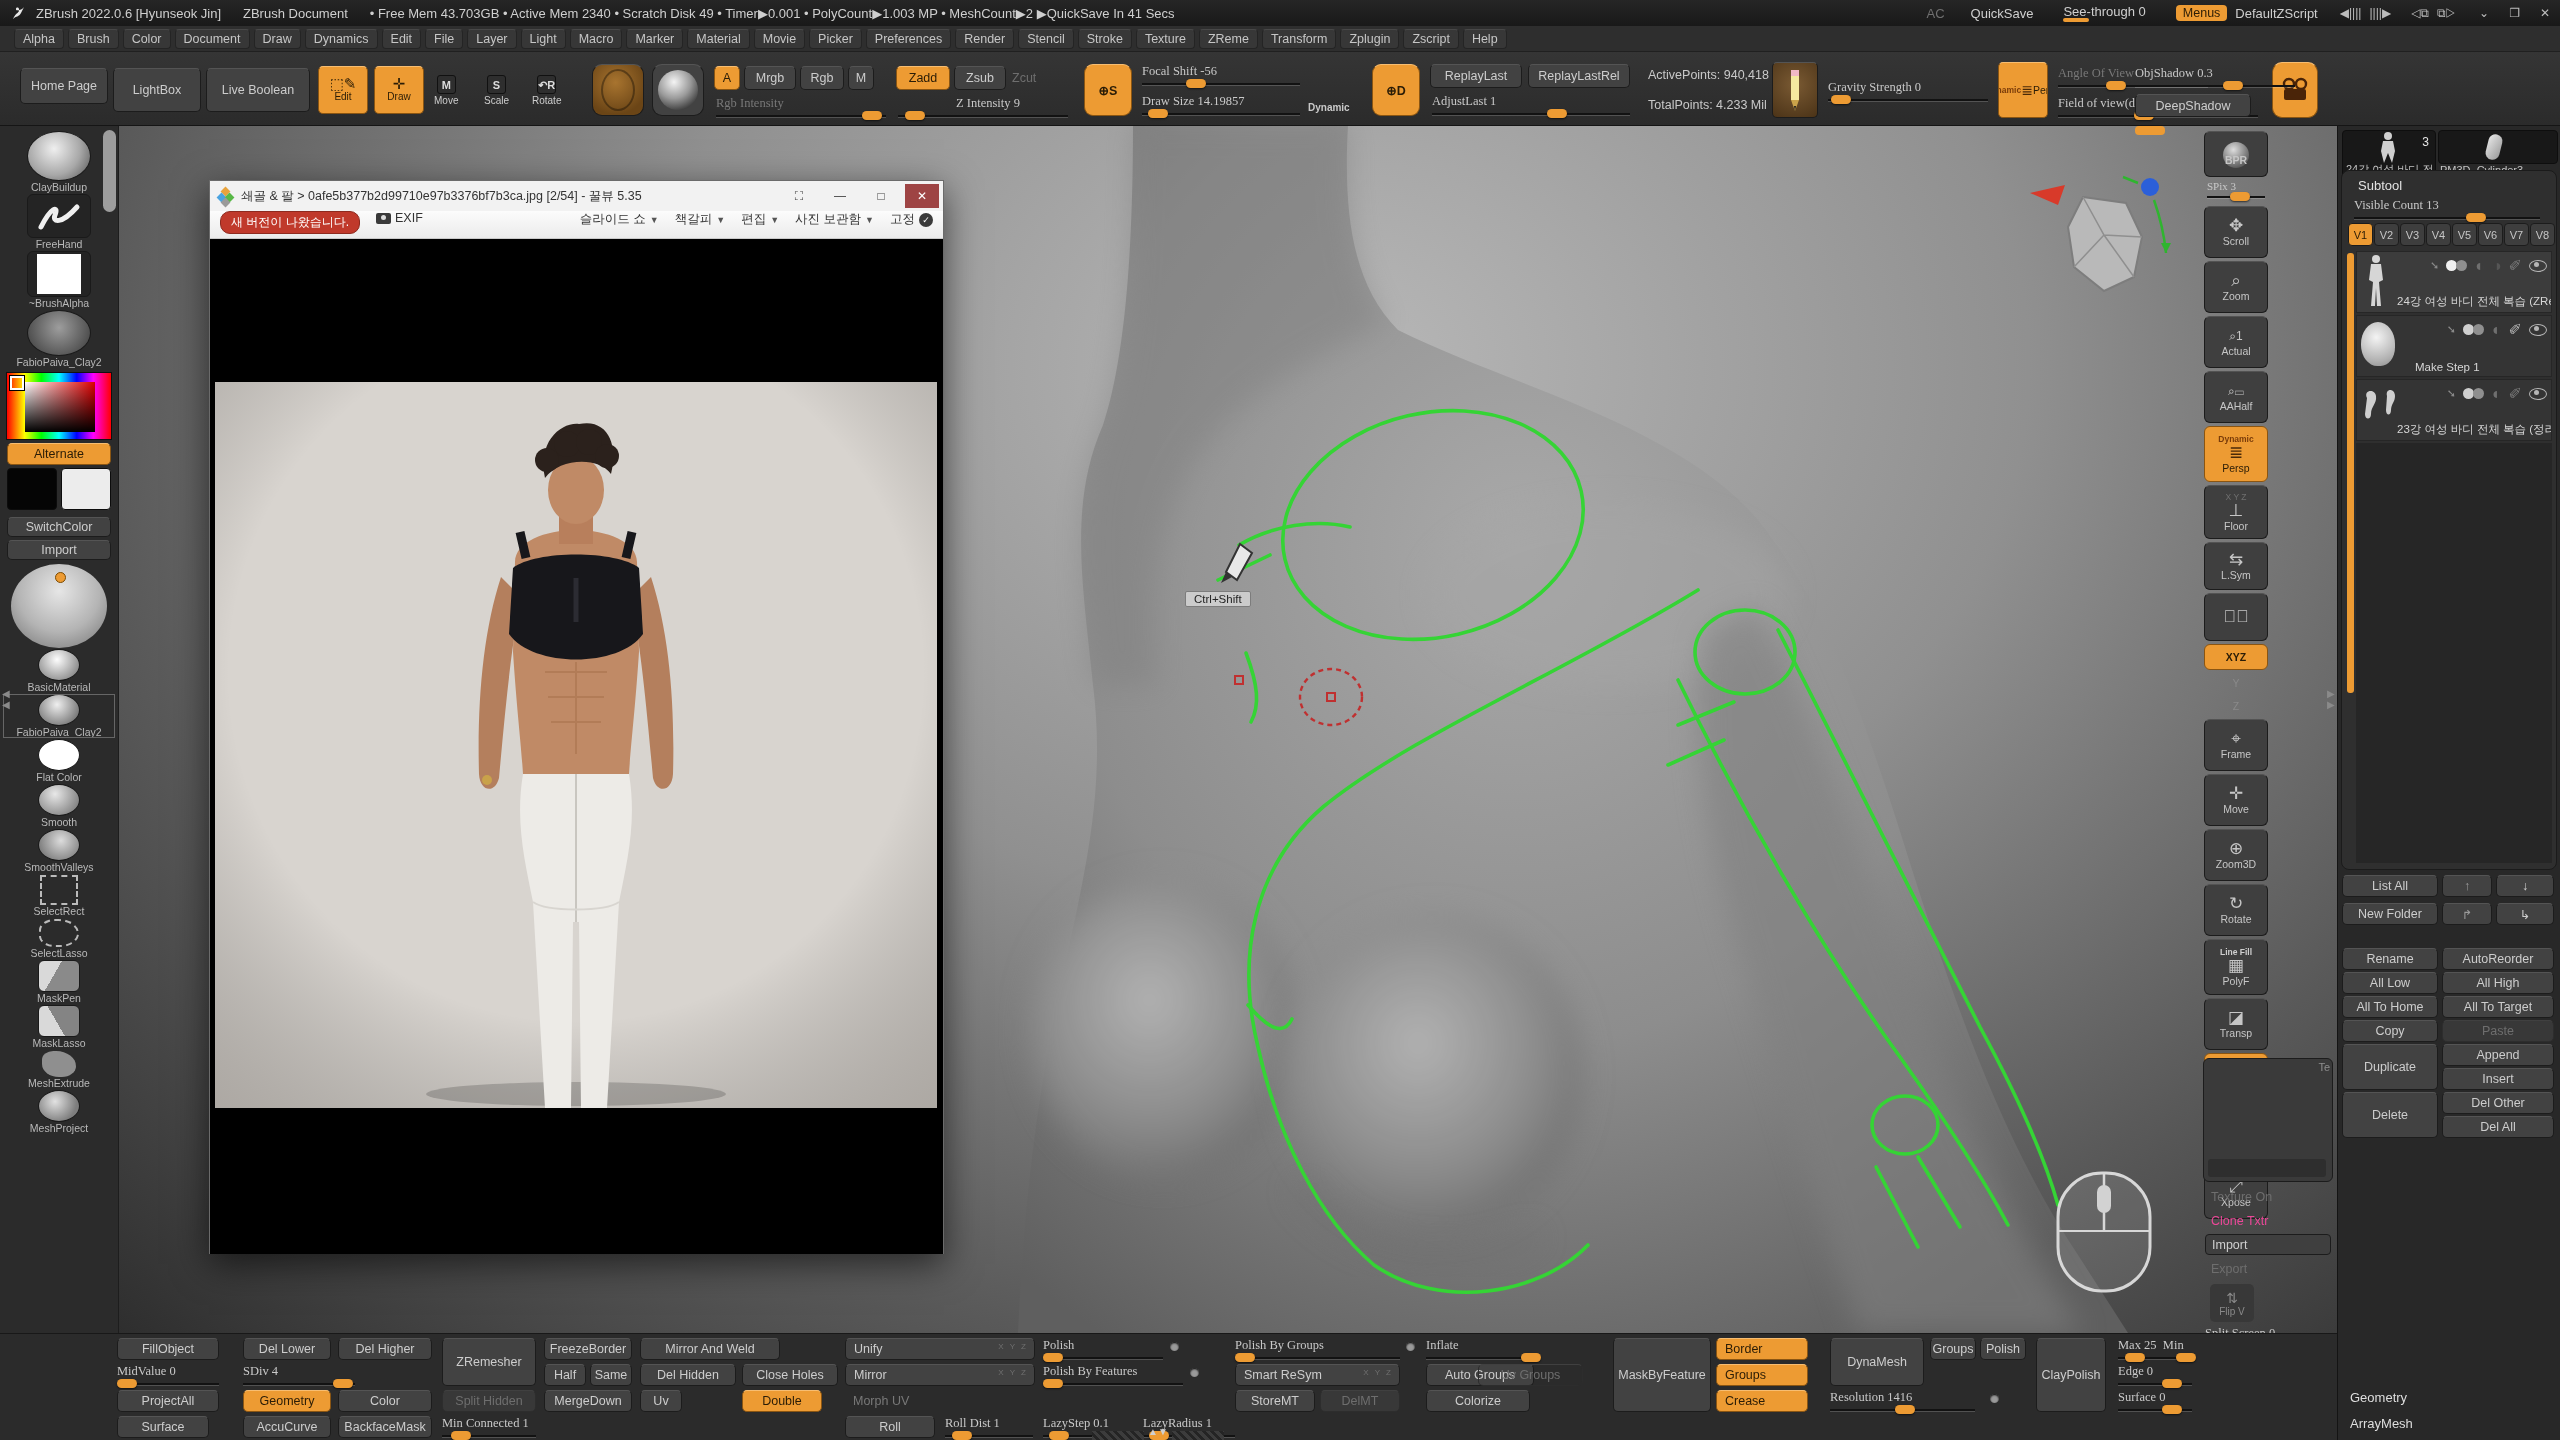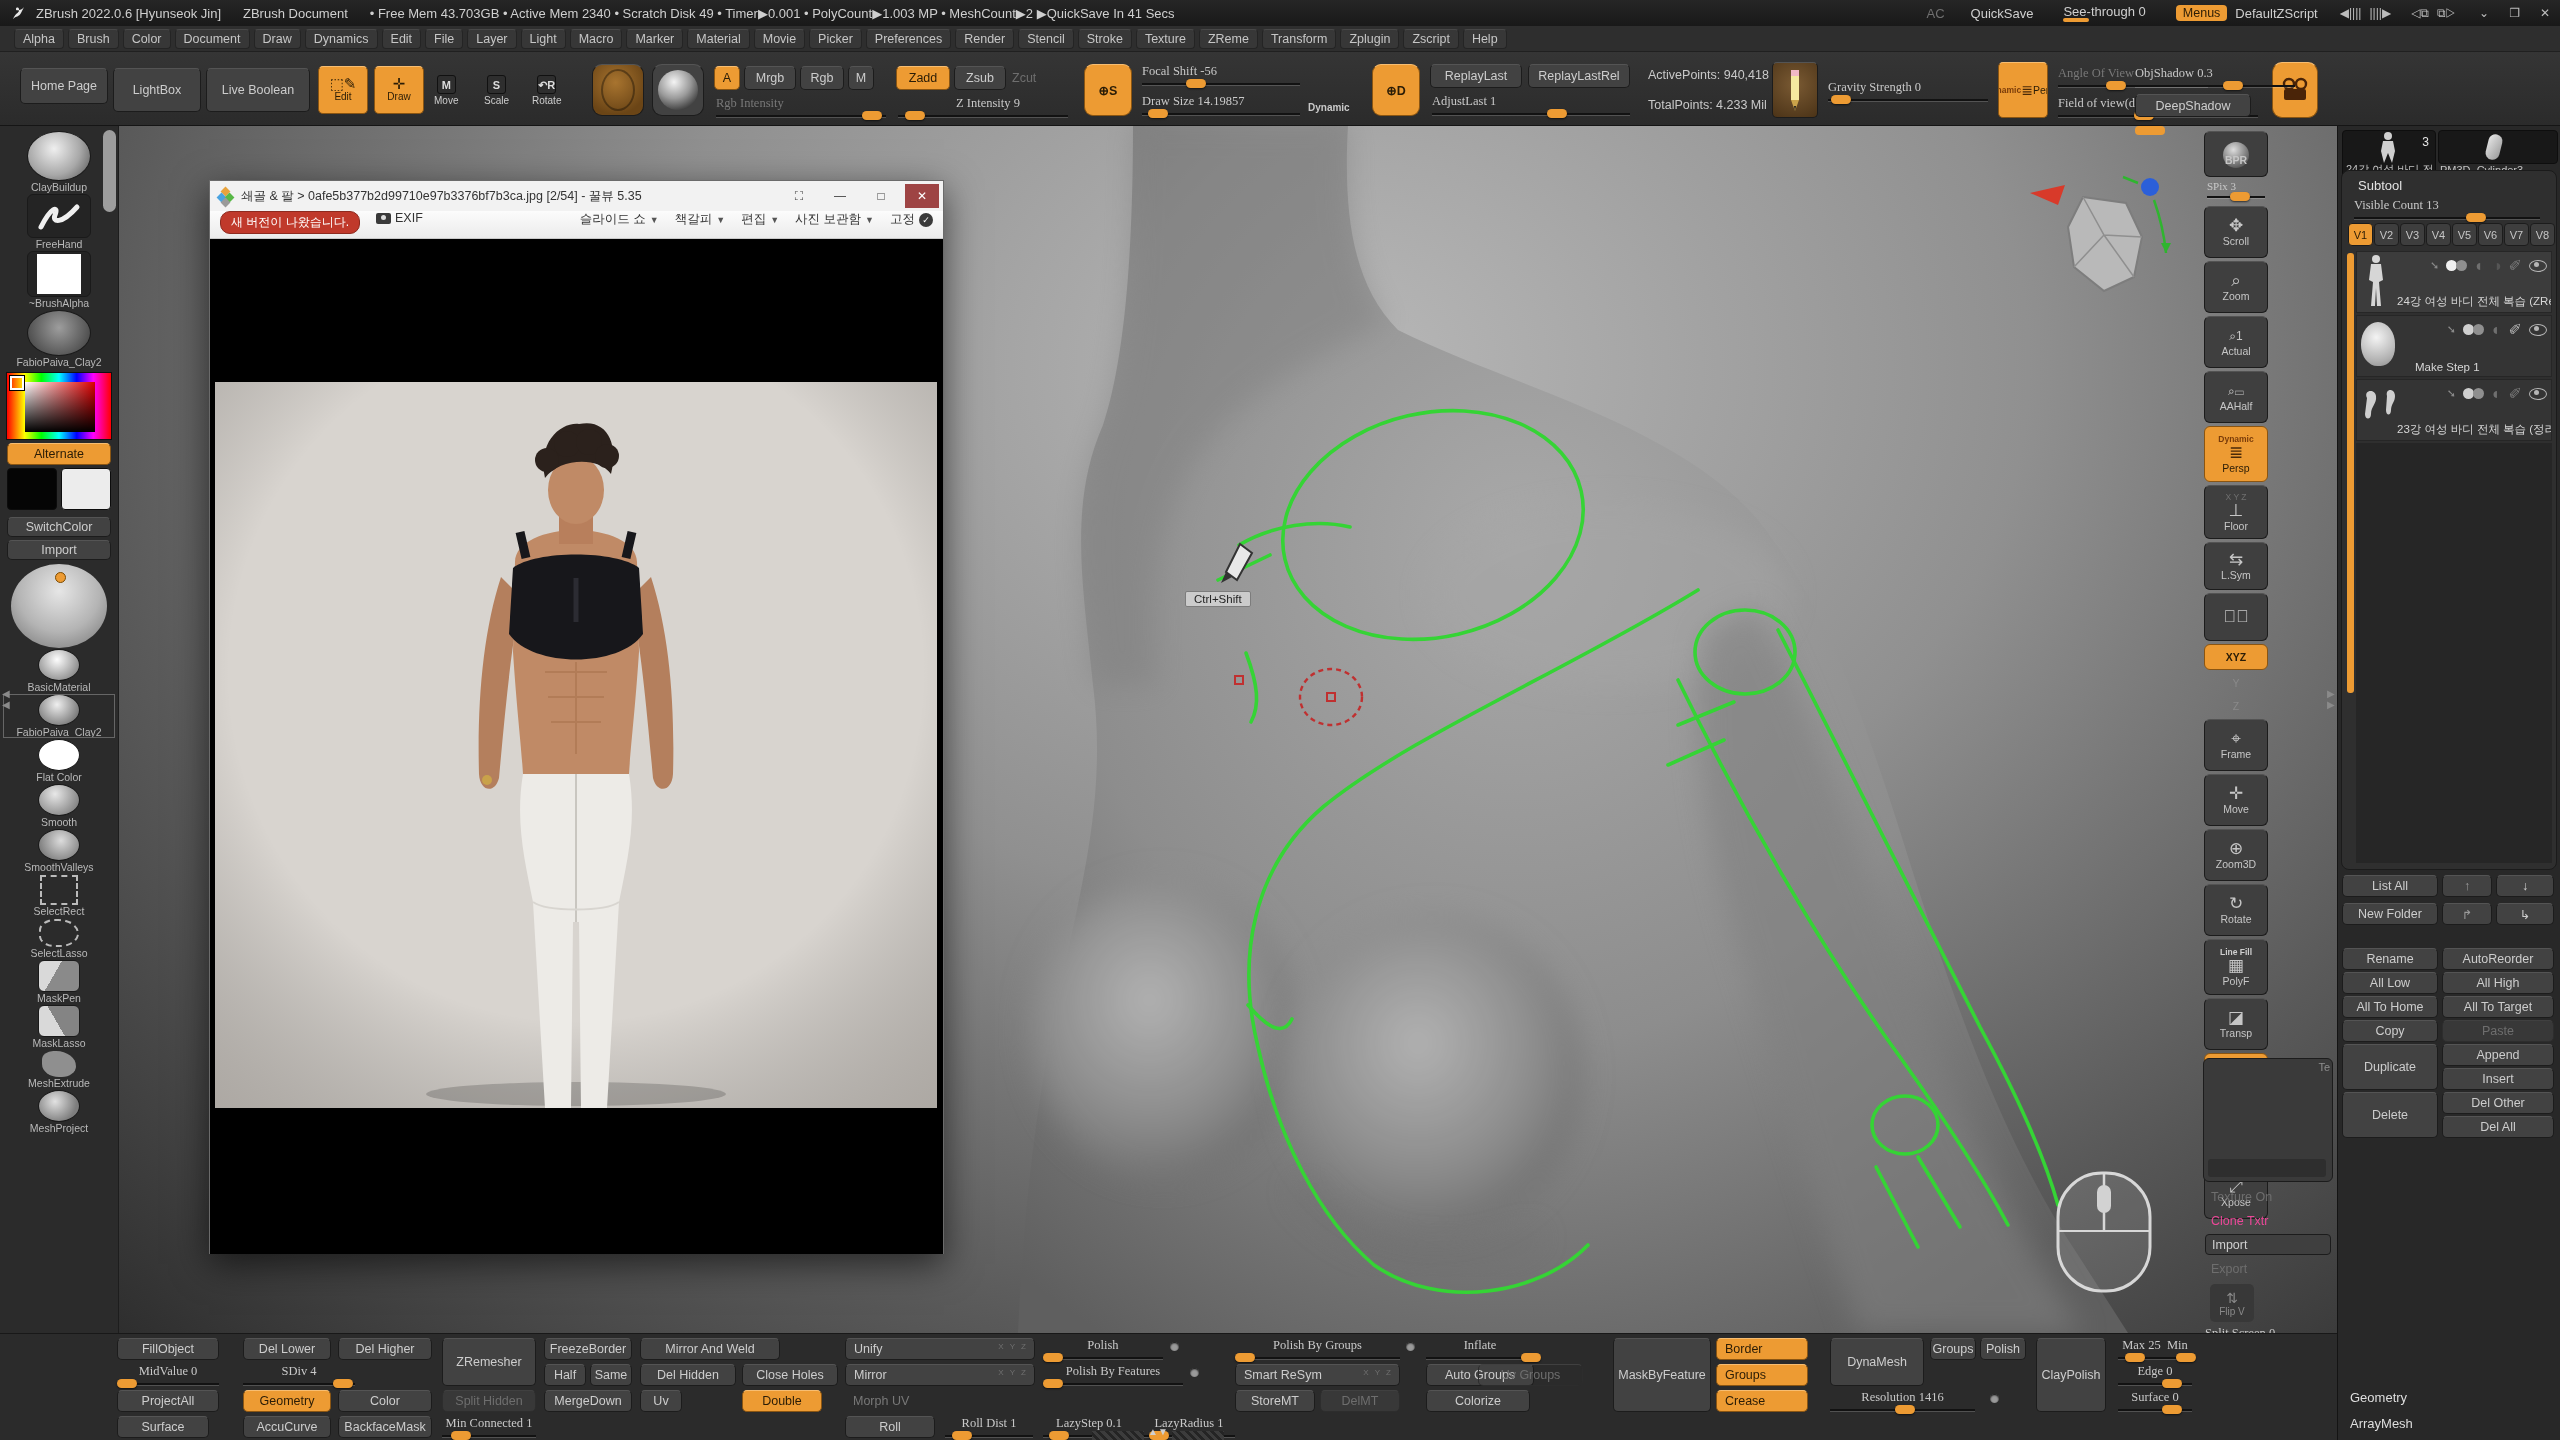--- a/index.html
+++ b/index.html
@@ -88,21 +88,21 @@
   .strow .icons{position:absolute;right:4px;top:4px;display:flex;gap:7px;align-items:center;}
   .dot2{width:22px;height:11px;position:relative;}
   .dot2 i{position:absolute;width:11px;height:11px;border-radius:50%;}
   .eye{width:16px;height:10px;border:1.5px solid #b5b5b5;border-radius:50%;position:relative;}
   .eye i{position:absolute;left:4px;top:1.5px;width:5px;height:5px;border-radius:50%;background:#b5b5b5;}
   .rp-b{position:absolute;height:22px;}
   .rp-row{position:relative;height:24px;display:flex;align-items:center;padding-left:10px;font-size:12.5px;
      color:#c9c9c9;border-top:1px solid #202020;box-sizing:border-box;}
   .rp-sec{position:absolute;left:12px;font-size:13px;color:#dedede;}
   
-  #bottombar{left:0;top:1333px;width:2337px;height:107px;background:#2b2b2b;border-top:1px solid #181818;z-index:9;text-align:center;}
+  #bottombar{left:0;top:1333px;width:2337px;height:107px;background:#2b2b2b;border-top:1px solid #181818;z-index:9;}
   .hatch{position:absolute;height:9px;background:repeating-linear-gradient(45deg,#3c3c3c 0 3px,#242424 3px 6px);}
   
   #viewer{left:209px;top:180px;width:735px;height:1074px;background:#0a0a0a;border:1px solid #6b6b6b;
      box-shadow:0 10px 34px rgba(0,0,0,.6);z-index:6;box-sizing:border-box;}
   .v-title{height:30px;background:#f2f2f2;display:flex;align-items:center;padding:0 4px 0 8px;gap:7px;
      font-size:12.5px;color:#333;}
   .v-wbtn{width:34px;height:24px;display:flex;align-items:center;justify-content:center;color:#444;font-size:12px;}
   .v-wbtn.close{background:#9e4444;color:#fff;}
   .v-tools{height:27px;background:linear-gradient(#fcfcfc,#ebebeb);display:flex;align-items:flex-start;
      padding:0 10px;gap:16px;font-size:12.5px;color:#333;border-bottom:1px solid #c9c9c9;}

